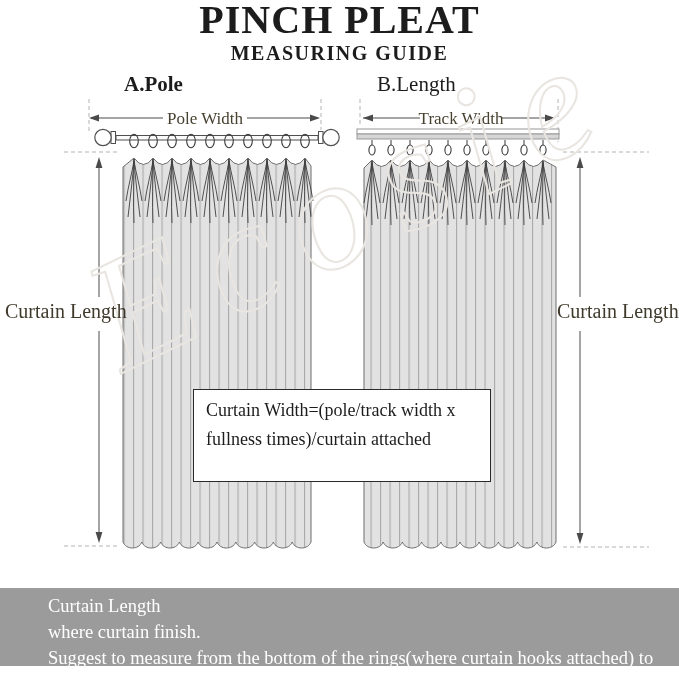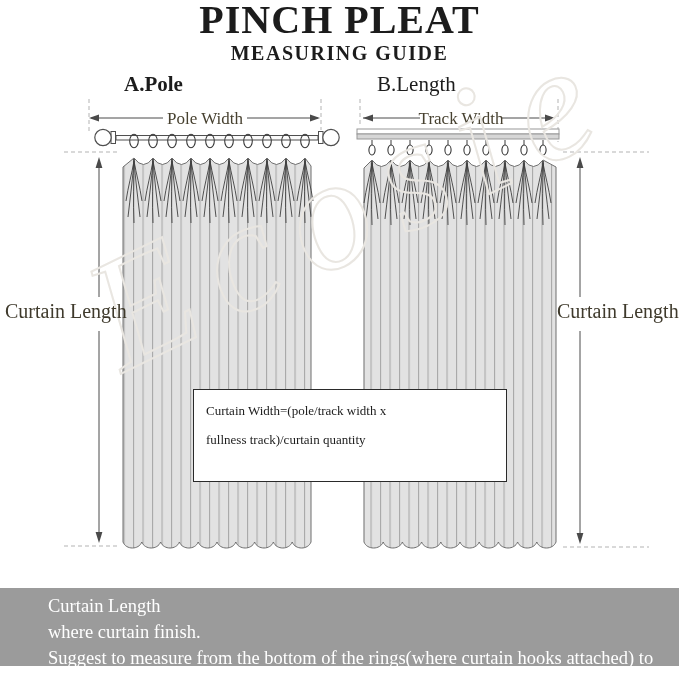--- a/index.html
+++ b/index.html
@@ -28,21 +28,21 @@
     left:-10px;top:110px;width:720px;text-align:center;
     font-size:160px;font-style:italic;letter-spacing:22px;
     color:rgba(0,0,0,0);-webkit-text-stroke:2px #e9e6e1;
     transform:rotate(-26deg);transform-origin:50% 50%;
     z-index:2;pointer-events:none;white-space:nowrap;
   }
   .diagram{left:0;top:0;z-index:1;}
   .formula-box{
     left:193px;top:389px;width:284px;height:85px;
     background:#ffffff;border:1px solid #2a2a2a;z-index:4;
-    padding:6px 16px 0 12px;font-size:13px;line-height:29px;
+    padding:6px 0 0 12px;font-size:18px;line-height:29px;
   }
   .footer{
     left:0;top:588px;width:679px;height:78px;background:#9b9b9b;
     color:#ffffff;z-index:4;box-sizing:border-box;
     padding:5px 10px 0 48px;font-size:18.5px;line-height:26px;
   }
   .footer .line{white-space:nowrap;}
   svg text{font-family:"Liberation Serif", serif;}
 </style>
 </head>
@@ -201,21 +201,21 @@
     <g stroke="#4a4a4a" stroke-width="1">
       <line x1="580" y1="161" x2="580" y2="297"></line>
       <line x1="580" y1="331" x2="580" y2="537"></line>
       <polygon points="576.6,168 583.4,168 580,157" fill="#4a4a4a" stroke="none"></polygon>
       <polygon points="576.6,533 583.4,533 580,544" fill="#4a4a4a" stroke="none"></polygon>
     </g>
   </svg>
 
   <div class="abs formula-box">
     <div>Curtain Width=(pole/track width x</div>
-    <div>fullness track)/curtain quantity</div>
+    <div>fullness times)/curtain attached</div>
   </div>
 
   <div class="abs footer">
     <div class="line">Curtain Length</div>
     <div class="line">where curtain finish.</div>
     <div class="line">Suggest to measure from the bottom of the rings(where curtain hooks attached) to</div>
   </div>
 
 </div>
 

